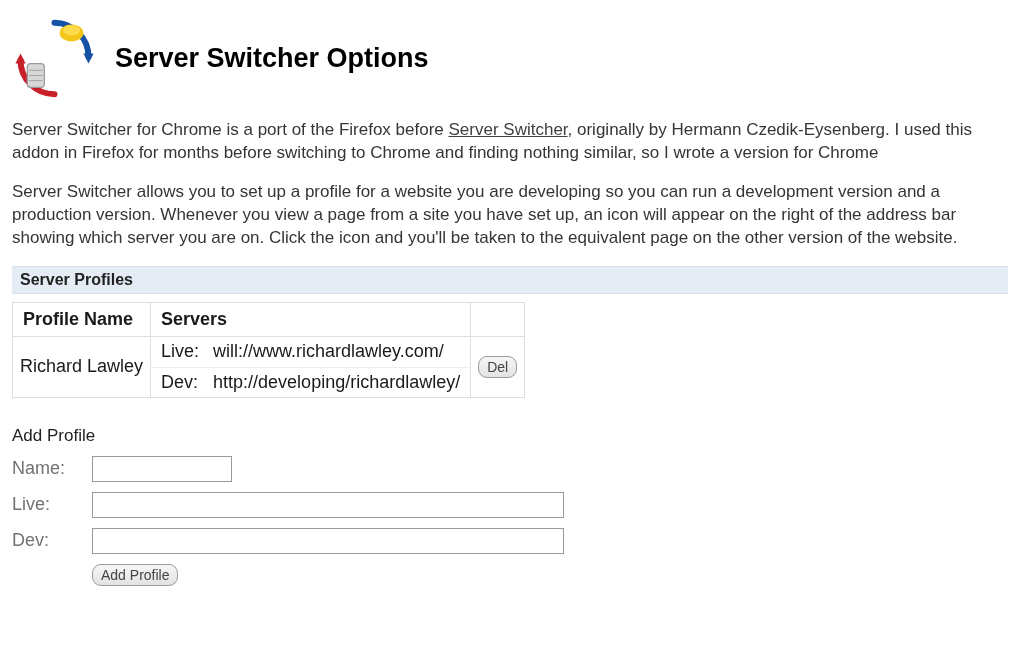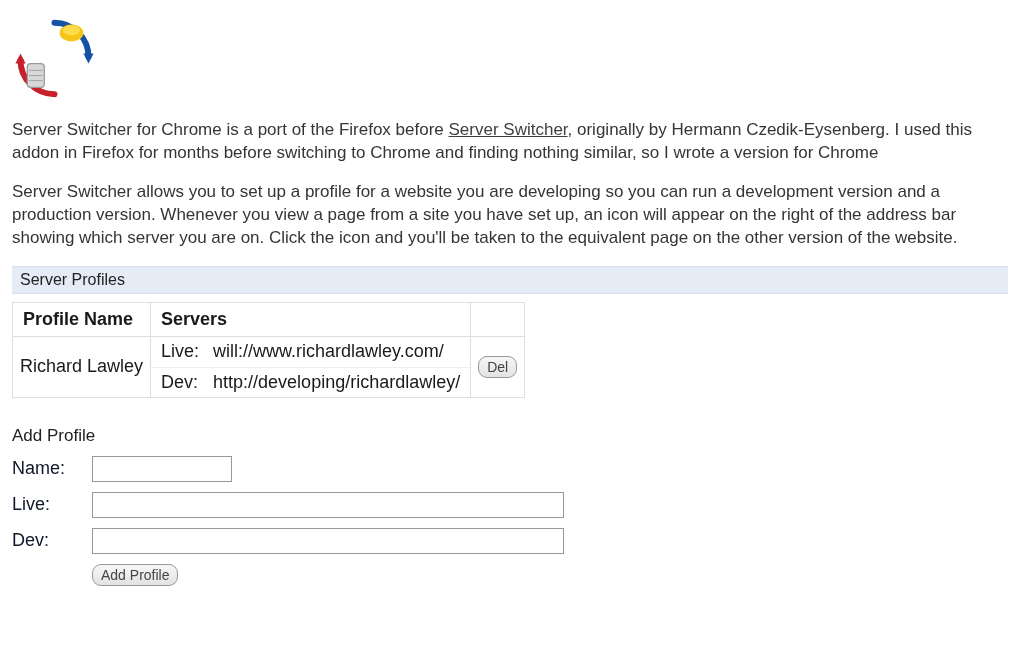--- a/index.html
+++ b/index.html
@@ -40,21 +40,21 @@
     }
     a.link {
       color: #404040;
     }
     .section-header {
       background: #e5ecf6;
       border: 1px solid #d6dfed;
       border-left: none;
       border-right: none;
       padding: 4px 8px;
-      font-weight: normal;
+      font-weight: bold;
       font-size: 16px;
       color: #222;
       margin-top: 10px;
     }
     table.profiles {
       border-collapse: collapse;
       margin: 8px 0 28px 0;
       font-size: 18px;
       color: #1a1a1a;
     }
@@ -99,21 +99,21 @@
       margin-bottom: 10px;
     }
     .form-row {
       display: flex;
       align-items: center;
       margin-bottom: 10px;
     }
     .form-label {
       width: 80px;
       font-size: 18px;
-      color: #0f172a;
+      color: #737373;
     }
     input.short {
       width: 140px;
       height: 26px;
       border: 1px solid #999;
       padding: 2px 4px;
       font-size: 15px;
     }
     input.long {
       width: 472px;
@@ -138,20 +138,21 @@
       <path d="M50 92 A40 40 0 0 1 10 52" fill="none" stroke="#c8202a" stroke-width="7" stroke-linecap="round"></path>
       <polygon points="4,56 16,56 10,44" fill="#c8202a"></polygon>
       <ellipse cx="70" cy="20" rx="14" ry="10" fill="#f5c518"></ellipse>
       <ellipse cx="70" cy="17" rx="10" ry="6" fill="#fddb4a"></ellipse>
       <rect x="18" y="56" width="20" height="28" rx="4" fill="#d8d8d8" stroke="#9a9a9a" stroke-width="1.5"></rect>
       <line x1="20" y1="64" x2="36" y2="64" stroke="#9a9a9a" stroke-width="1"></line>
       <line x1="20" y1="70" x2="36" y2="70" stroke="#9a9a9a" stroke-width="1"></line>
       <line x1="20" y1="76" x2="36" y2="76" stroke="#9a9a9a" stroke-width="1"></line>
     </svg>
   </div>
+  <h1 class="title">Server Switcher Options</h1>
 </div>
 
 <p class="intro">
   <span>Server Switcher for Chrome is a port of the Firefox before </span><a href="#" class="link">Server Switcher</a><span>, originally by Hermann Czedik-Eysenberg. I used this addon in Firefox for months before switching to Chrome and finding nothing similar, so I wrote a version for Chrome</span>
 </p>
 
 <p class="intro">Server Switcher allows you to set up a profile for a website you are developing so you can run a development version and a production version. Whenever you view a page from a site you have set up, an icon will appear on the right of the address bar showing which server you are on. Click the icon and you'll be taken to the equivalent page on the other version of the website.</p>
 
 <div class="section-header">Server Profiles</div>
 

